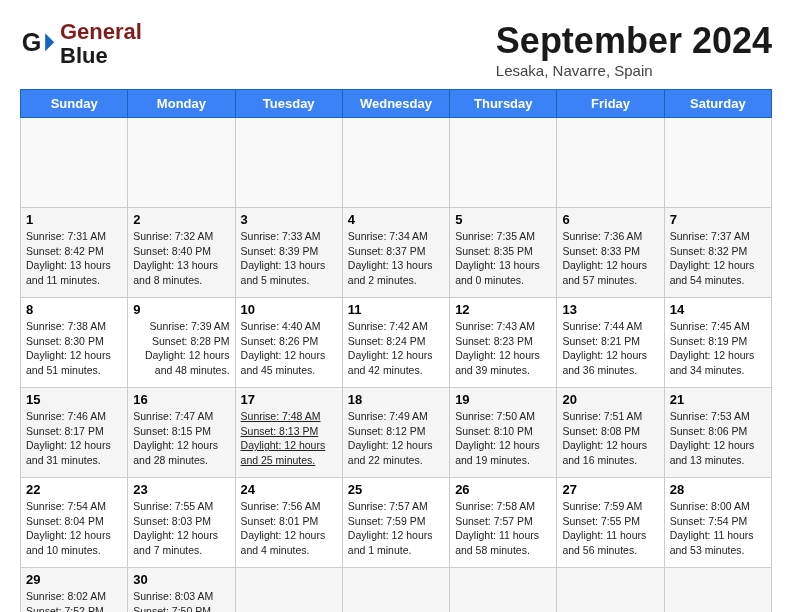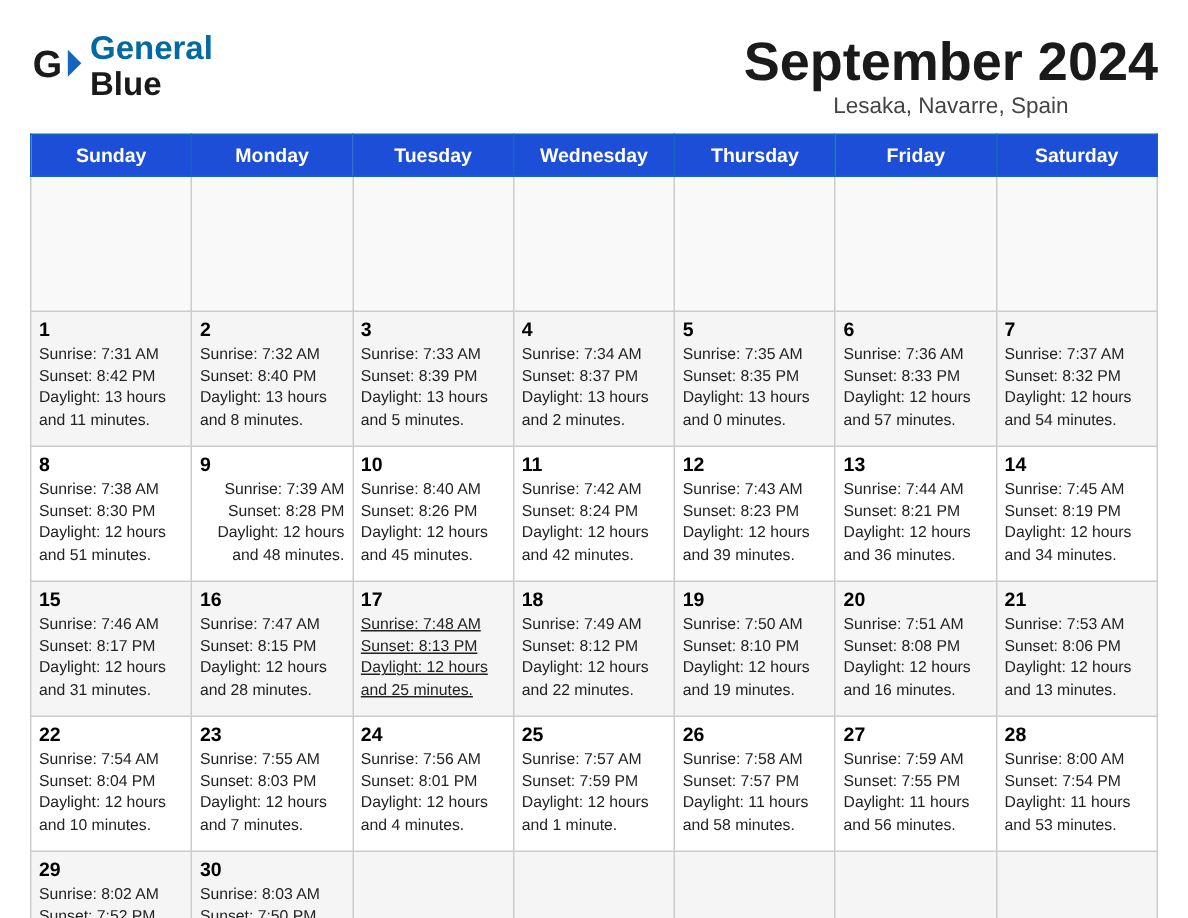--- a/index.html
+++ b/index.html
@@ -19,45 +19,45 @@
     .logo {
       display: flex;
       align-items: center;
     }
     .logo-text {
       font-size: 22px;
       font-weight: bold;
       color: #1a1a1a;
       line-height: 1.1;
     }
-    .logo-text .blue { color: #0369a1; }
+    .logo-text .blue { color: #7f1d1d; }
     .logo-icon {
       width: 36px;
       height: 36px;
       margin-right: 4px;
     }
     .title-area {
-      text-align: center;
+      text-align: left;
     }
     .month-title {
       font-size: 36px;
       font-weight: bold;
       color: #1a1a1a;
     }
     .location-subtitle {
       font-size: 15px;
       color: #444;
     }
     table {
       width: 100%;
       border-collapse: collapse;
       font-size: 11px;
     }
     th {
-      background-color: #1d4ed8;
+      background-color: #3b82f6;
       color: #fff;
       text-align: center;
       padding: 6px 4px;
       font-size: 13px;
       font-weight: bold;
       border: 1px solid #1565c0;
     }
     td {
       border: 1px solid #ccc;
       vertical-align: top;
@@ -187,21 +187,21 @@
         </td>
         <td>
           <span class="day-num">9</span>
           <div class="cell-text" style="white-space: pre-line; text-align: right;">Sunrise: 7:39 AM
 Sunset: 8:28 PM
 Daylight: 12 hours
 and 48 minutes.</div>
         </td>
         <td>
           <span class="day-num">10</span>
-          <div class="cell-text" style="white-space: pre-line;">Sunrise: 8:40 AM
+          <div class="cell-text" style="white-space: pre-line;">Sunrise: 4:40 AM
 Sunset: 8:26 PM
 Daylight: 12 hours
 and 45 minutes.</div>
         </td>
         <td>
           <span class="day-num">11</span>
           <div class="cell-text" style="white-space: pre-line;">Sunrise: 7:42 AM
 Sunset: 8:24 PM
 Daylight: 12 hours
 and 42 minutes.</div>

